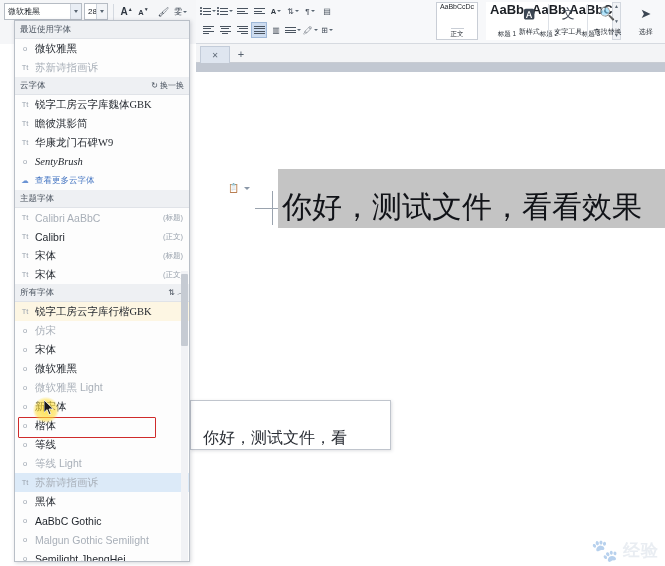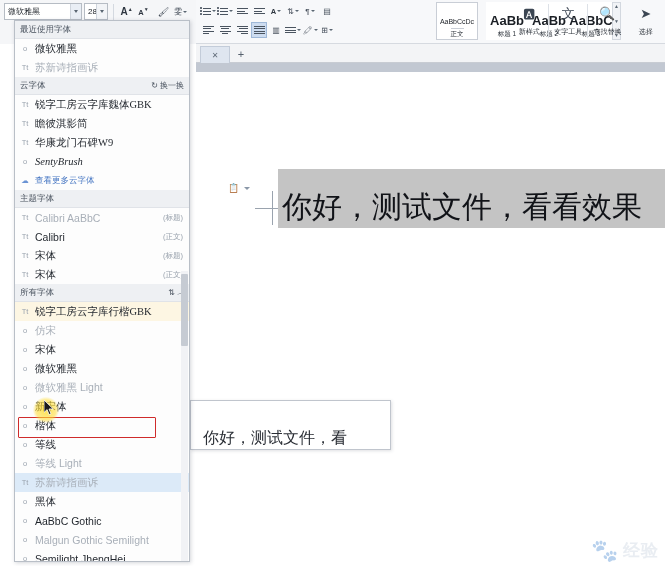--- a/index.html
+++ b/index.html
@@ -75,21 +75,21 @@
 
   .ribbon-styles {
     position: absolute; left: 440px; top: 0; width: 78px; height: 44px;
   }
   .gallery {
     position: absolute; left: 0; top: 2px; display: flex; align-items: flex-start;
     height: 40px;
   }
   .style-cell {
     width: 42px; height: 38px; display: flex; flex-direction: column;
-    align-items: center; justify-content: flex-end; border: 1px solid transparent;
+    align-items: center; justify-content: space-between; border: 1px solid transparent;
     background: #fff;
   }
   .style-cell.first { border: 1px solid #c9ced6; }
   .style-prev { color: #1b1f25; line-height: 1; }
   .style-prev.s1 { font-size: 7px; }
   .style-prev.s2 { font-size: 13px; font-weight: 700; }
   .style-lbl { font-size: 6.5px; color: #2a3038; margin-top: 3px; }
   .style-lbl.u { border-top: 1px solid #c9ced6; padding-top: 1px; }
   .gal-scroll {
     width: 9px; height: 38px; display: flex; flex-direction: column;

